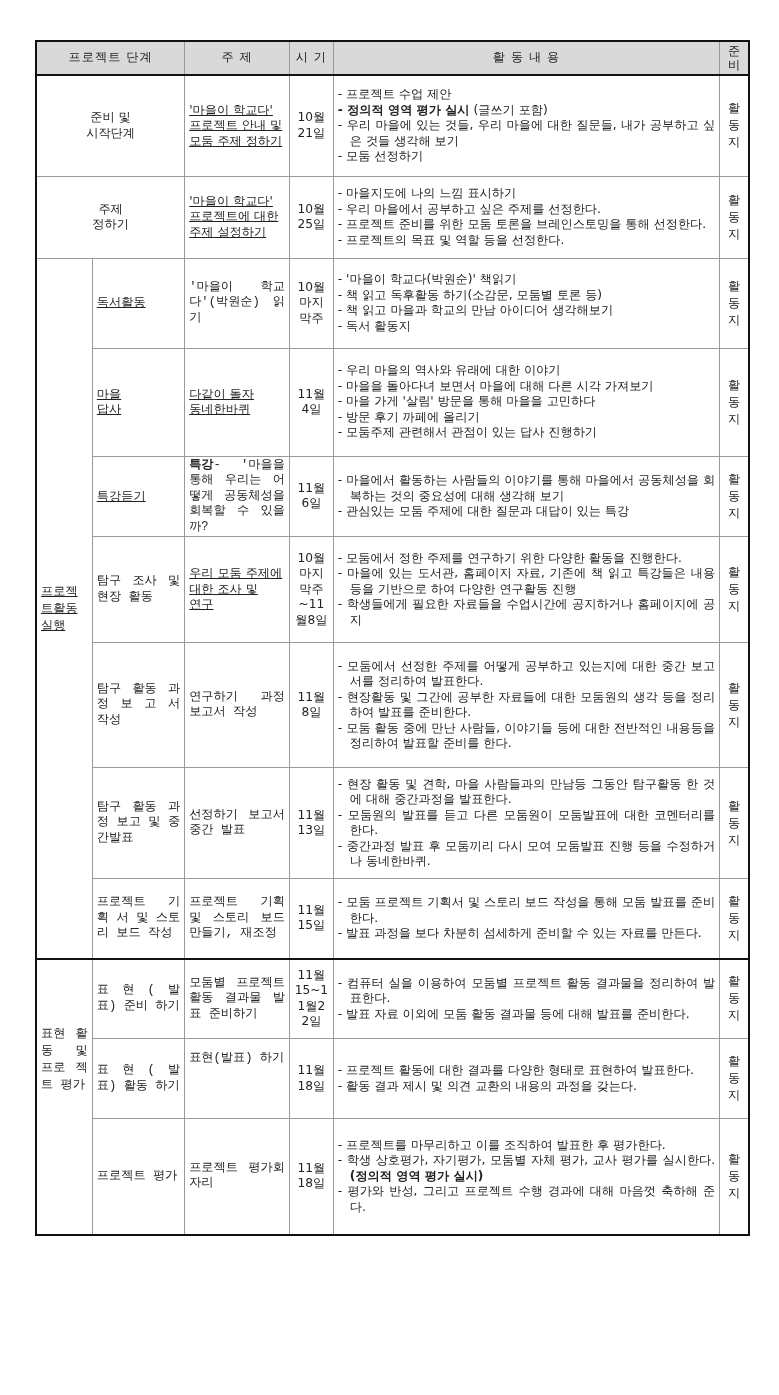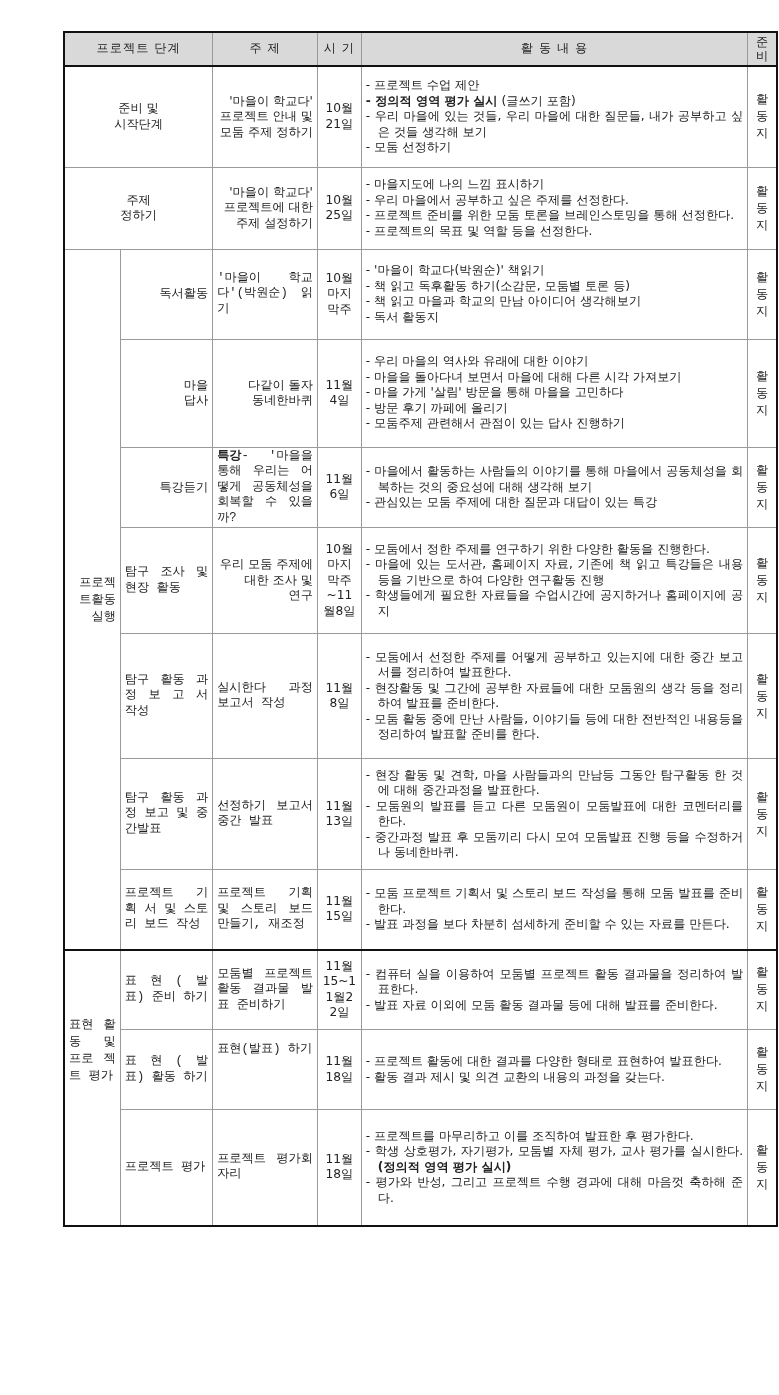--- a/index.html
+++ b/index.html
@@ -1,31 +1,30 @@
 <!DOCTYPE html>
 <html><head>
 <meta charset="utf-8">
 <style>
   html, body { margin: 0; padding: 0; background: #ffffff; }
   body { width: 779px; height: 1395px; position: relative; overflow: hidden;
          font-family: "DejaVu Sans", sans-serif; color: #222; }
   table.plan {
-    position: absolute; left: 35px; top: 31px; width: 715px;
+    position: absolute; left: 35px; top: 40px; width: 715px;
     border-collapse: collapse; table-layout: fixed;
     font-size: 12.2px; line-height: 15.5px;
     border: 2px solid #111;
-    margin-left: 28px;
   }
   table.plan td, table.plan th {
     border: 1px solid #9a9a9a; padding: 1px 4px; vertical-align: middle;
     font-weight: normal; word-break: break-all;
   }
   table.plan thead th { background: #d9d9d9; text-align: center; height: 30px;
     border-bottom: 2px solid #111; letter-spacing: 1px; }
-  .c { text-align: right; }
+  .c { text-align: left; text-decoration: underline; }
   .j { text-align: justify; text-align-last: left; font-family: Liberation Mono, monospace; }
   .stage { text-align: center; }
   .ready { text-align: center; width: 1.2em; line-height: 17px; }
   .period { text-align: center; }
   .acts { padding: 0 4px; }
   .act { padding-left: 12px; text-indent: -12px; text-align: justify; }
   .act.noindent { padding-left: 0; text-indent: 0; }
   b, .bold { font-weight: bold; }
   tr.sep-thick > td { border-top: 2px solid #111; }
 </style>
@@ -140,21 +139,21 @@
 월8일</td>
       <td class="acts">
           <div class="act">- 모둠에서 정한 주제를 연구하기 위한 다양한 활동을 진행한다.</div>
           <div class="act">- 마을에 있는 도서관, 홈페이지 자료, 기존에 책 읽고 특강들은 내용등을 기반으로 하여 다양한 연구활동 진행</div>
           <div class="act">- 학생들에게 필요한 자료들을 수업시간에 공지하거나 홈페이지에 공지</div>
         </td>
       <td class="ready">활동지</td>
     </tr>
     <tr style="height:125px">
       <td class="j">탐구 활동 과정 보 고 서 작성</td>
-      <td class="j">실시한다 과정 보고서 작성</td>
+      <td class="j">연구하기 과정 보고서 작성</td>
       <td class="period nl">11월
 8일</td>
       <td class="acts">
           <div class="act">- 모둠에서 선정한 주제를 어떻게 공부하고 있는지에 대한 중간 보고서를 정리하여 발표한다.</div>
           <div class="act">- 현장활동 및 그간에 공부한 자료들에 대한 모둠원의 생각 등을 정리하여 발표를 준비한다.</div>
           <div class="act">- 모둠 활동 중에 만난 사람들, 이야기들 등에 대한 전반적인 내용등을 정리하여 발표할 준비를 한다.</div>
         </td>
       <td class="ready">활동지</td>
     </tr>
     <tr style="height:111px">

